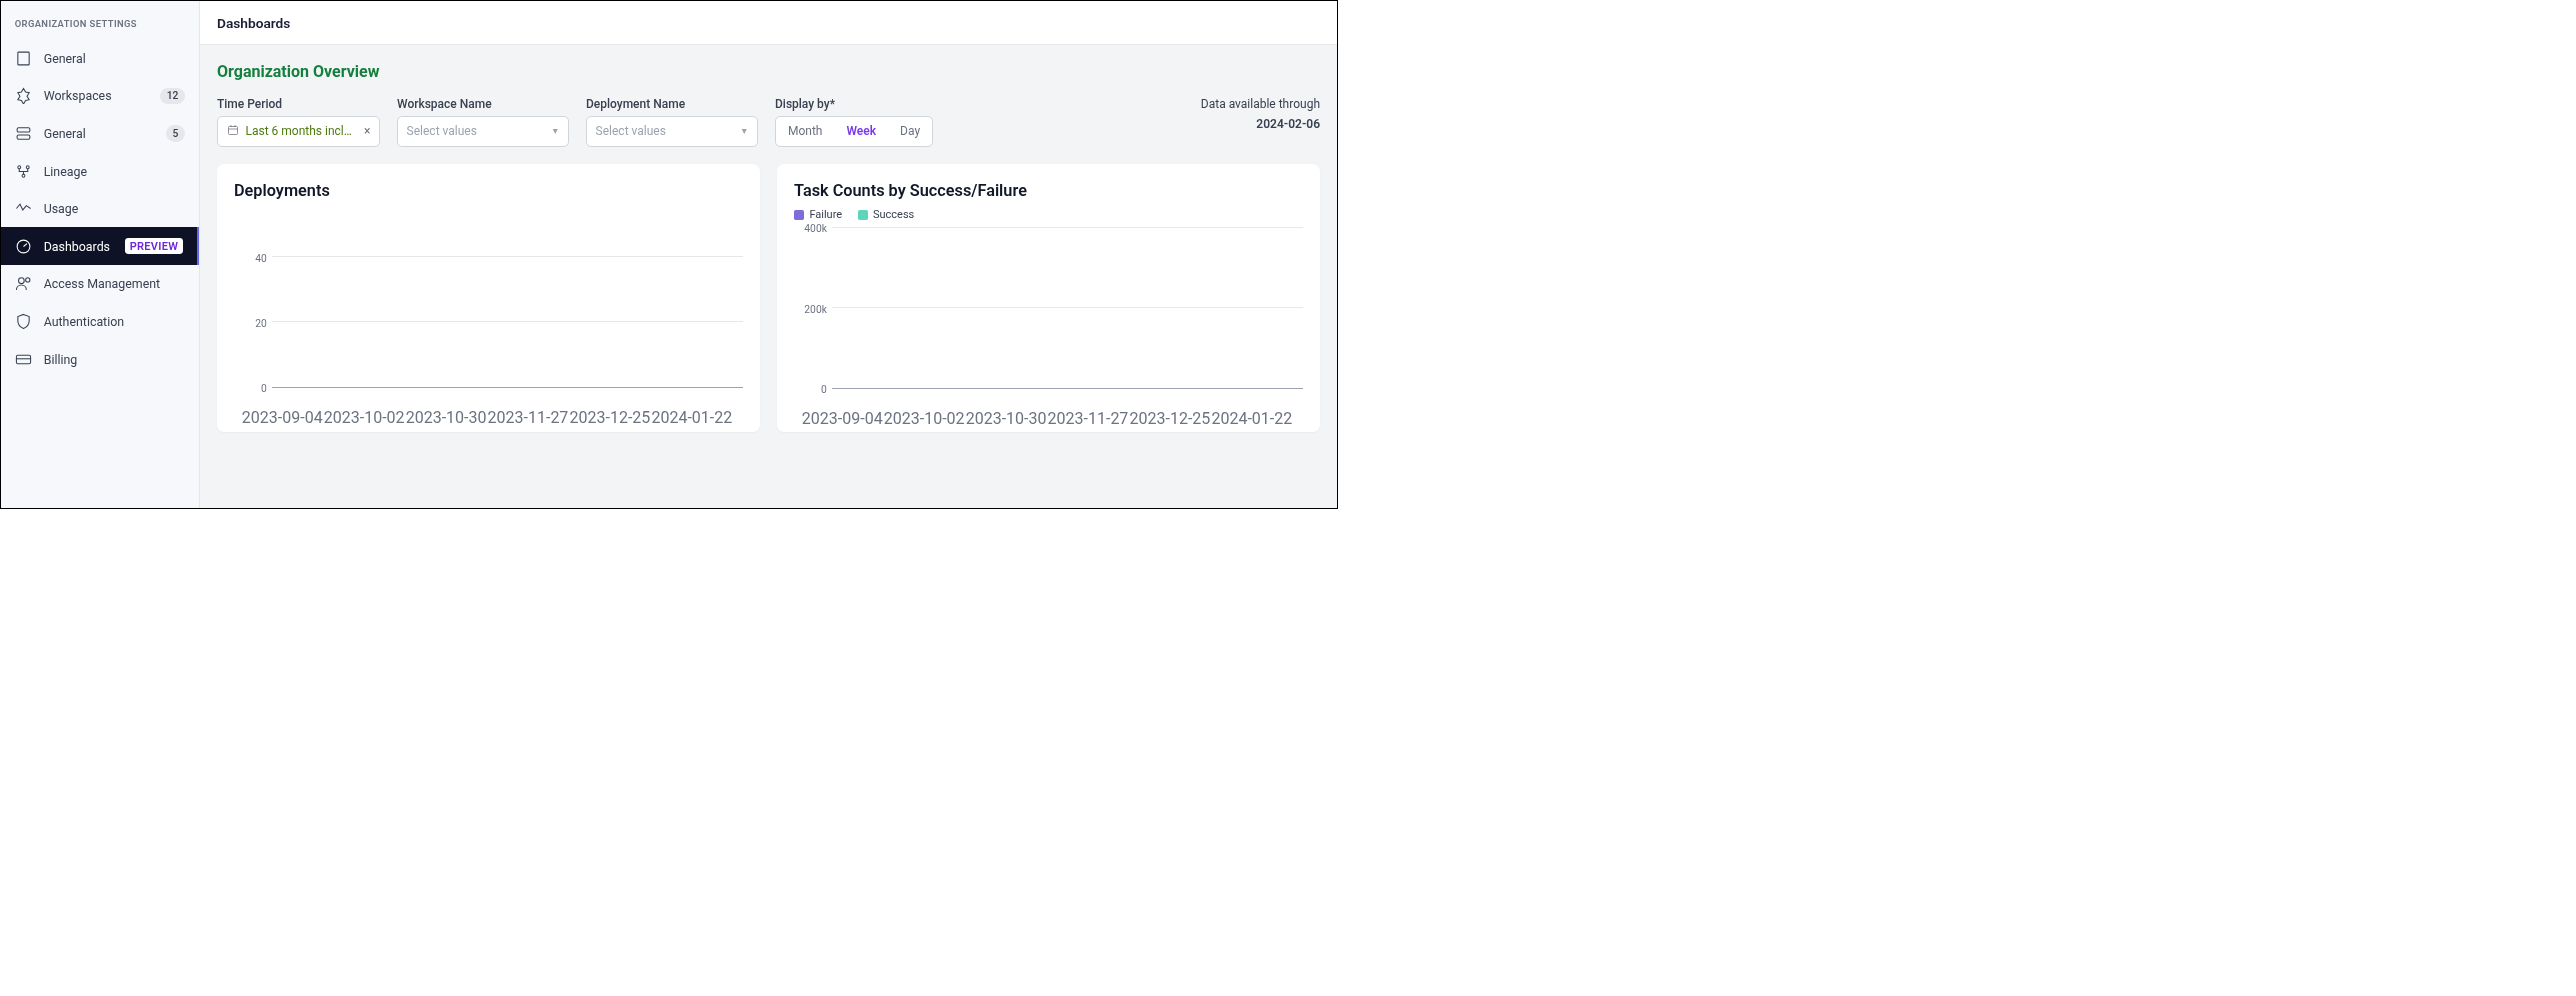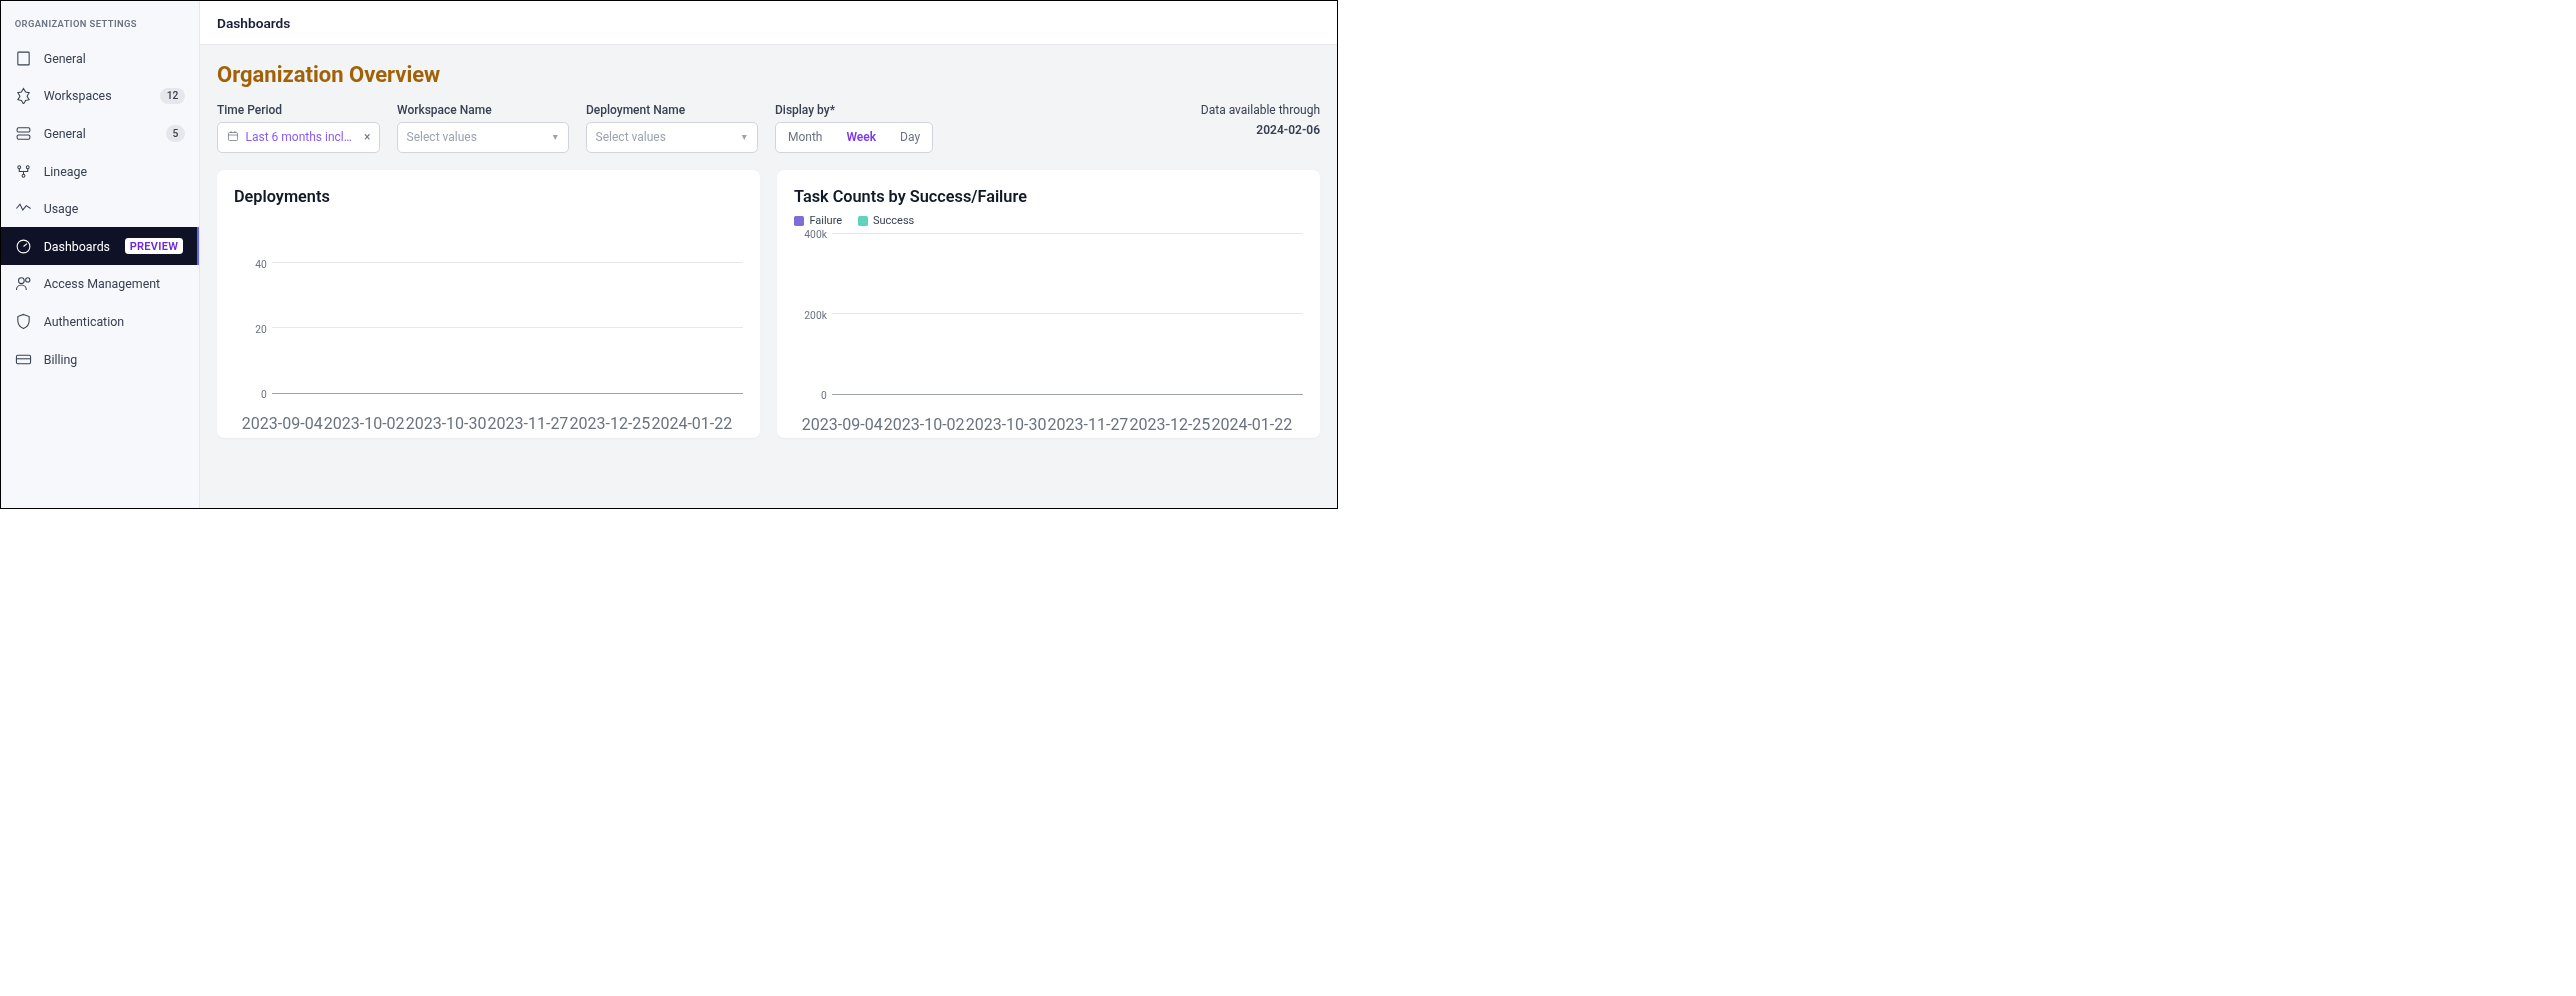--- a/index.html
+++ b/index.html
@@ -10,26 +10,26 @@
 .sidebar-item { display: flex; align-items: center; padding: 10.3px 13.7px; font-size: 12.4px; color: #374151; cursor: pointer; gap: 12px; }
 .sidebar-item.active { background: #0f1226; color: #fff; border-right: 2.6px solid #6366f1; }
 .sidebar-item .icon { width: 17px; height: 17px; display: flex; align-items: center; justify-content: center; flex-shrink: 0; }
 .sidebar-item .label { flex: 1; }
 .badge-count { background: #e5e7eb; color: #374151; border-radius: 8.6px; padding: 1.7px 6.9px; font-size: 10.3px; font-weight: 500; }
 .badge-preview { background: #e9e5ff; color: #6d28d9; border-radius: 3.4px; padding: 1.7px 5.1px; font-size: 11px; font-weight: 600; letter-spacing: 0.3px; }
 .sidebar-item.active .badge-preview { background: #fff; color: #6d28d9; }
 .main { flex: 1; display: flex; flex-direction: column; overflow: hidden; }
 .topbar { padding: 13.7px 17px; border-bottom: 0.9px solid #e5e7eb; font-size: 13.7px; font-weight: 600; }
 .content { flex: 1; background: #f3f4f6; padding: 17px; overflow: auto; }
-.overview-title { font-size: 22px; font-weight: 700; margin-bottom: 15.4px; color: #a16207; }
+.overview-title { font-size: 16px; font-weight: 700; margin-bottom: 15.4px; color: #15803d; }
 .filters-row { display: flex; gap: 17px; align-items: flex-start; margin-bottom: 17px; }
 .filter-group { display: flex; flex-direction: column; gap: 5.1px; }
 .filter-label { font-size: 12px; color: #374151; font-weight: 500; }
 .filter-control { height: 31px; border: 0.9px solid #d1d5db; border-radius: 5.1px; background: #fff; padding: 0 8.6px; display: flex; align-items: center; font-size: 12px; color: #6b7280; gap: 6.9px; min-width: 172px; cursor: pointer; }
-.filter-control .val { flex: 1; white-space: nowrap; overflow: hidden; text-overflow: ellipsis; color: #8b5cf6; }
+.filter-control .val { flex: 1; white-space: nowrap; overflow: hidden; text-overflow: ellipsis; color: #4d7c0f; }
 .segmented { display: flex; border: 0.9px solid #d1d5db; border-radius: 5.1px; background: #fff; height: 31px; overflow: hidden; }
 .segmented div { padding: 0 12px; display: flex; align-items: center; font-size: 12px; color: #6b7280; cursor: pointer; }
 .segmented div.active { color: #7c3aed; font-weight: 600; }
 .data-through { margin-left: auto; text-align: right; font-size: 12px; color: #374151; }
 .data-through .date { font-weight: 600; margin-top: 6px; }
 .charts-row { display: flex; gap: 17px; }
 .chart-card { background: #fff; border-radius: 6.9px; padding: 17px; flex: 1; box-shadow: 0 0.9px 1.7px rgba(0,0,0,0.04); }
 .chart-title { font-size: 16.3px; font-weight: 600; margin-bottom: 8.6px; color: #111827; }
 .legend { display: flex; gap: 15.4px; font-size: 11px; color: #374151; margin-bottom: 6.9px; }
 .legend-item { display: flex; align-items: center; gap: 5.1px; }

